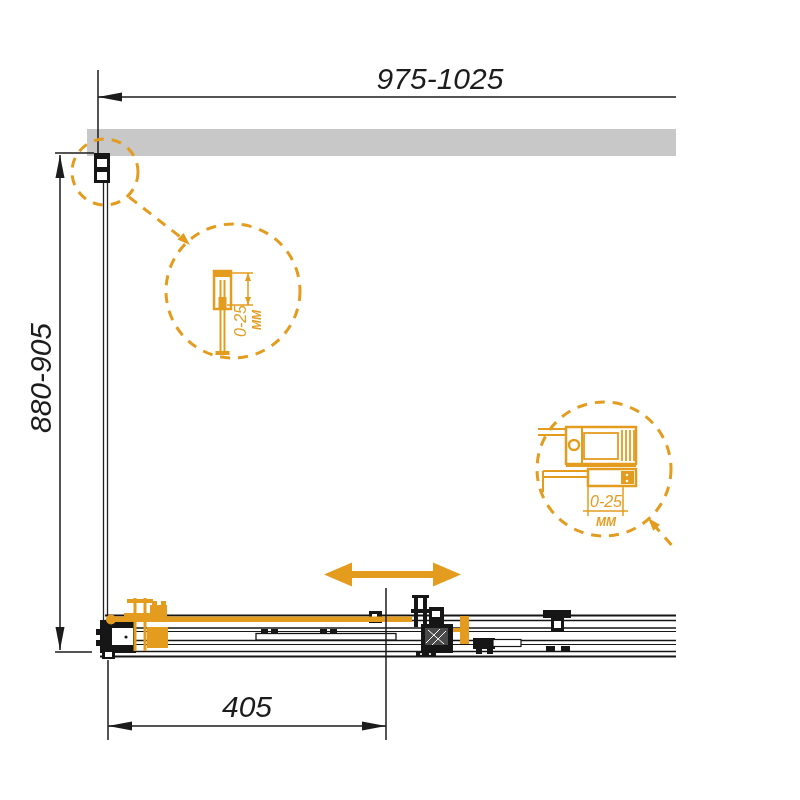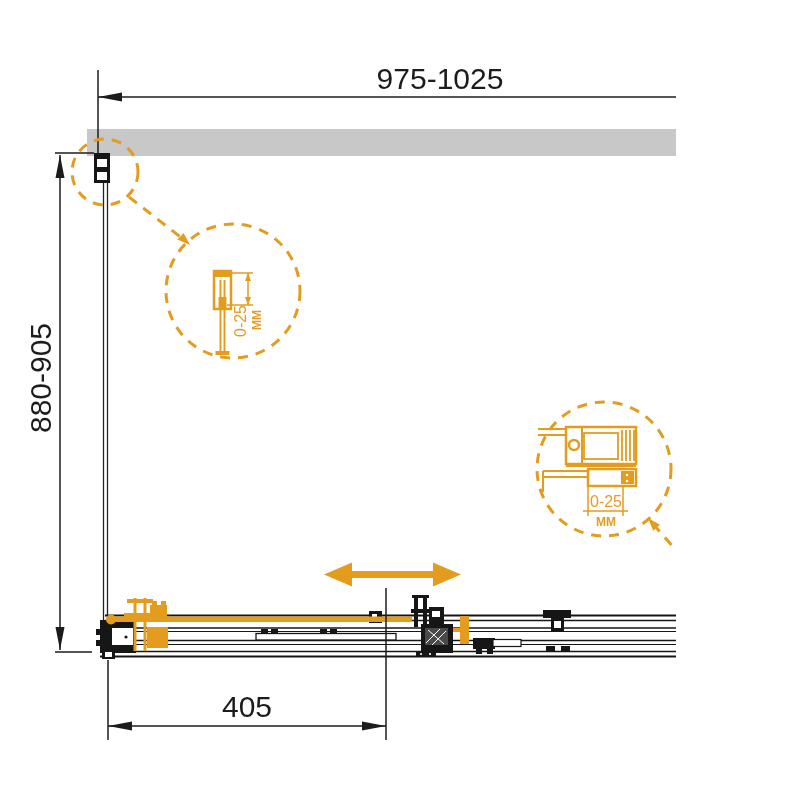--- a/index.html
+++ b/index.html
@@ -1,17 +1,17 @@
 <!DOCTYPE html>
 <html><head>
 <meta charset="utf-8">
 <style>
   html,body{margin:0;padding:0;background:#ffffff;}
   .stage{position:relative;width:676px;height:800px;background:#ffffff;overflow:hidden;
-         font-family:"Liberation Sans", sans-serif;}
+         font-family:"Liberation Sans", sans-serif;font-style:italic;}
   svg{position:absolute;left:0;top:0;}
   text{font-family:"Liberation Sans", sans-serif;}
   .dim-text{fill:#1c1c1c;font-size:30px;}
   .accent-text{font-size:16px;}
   .accent-text-small{font-size:12px;font-weight:bold;}
 </style>
 </head>
 <body>
 
 <div class="stage">

